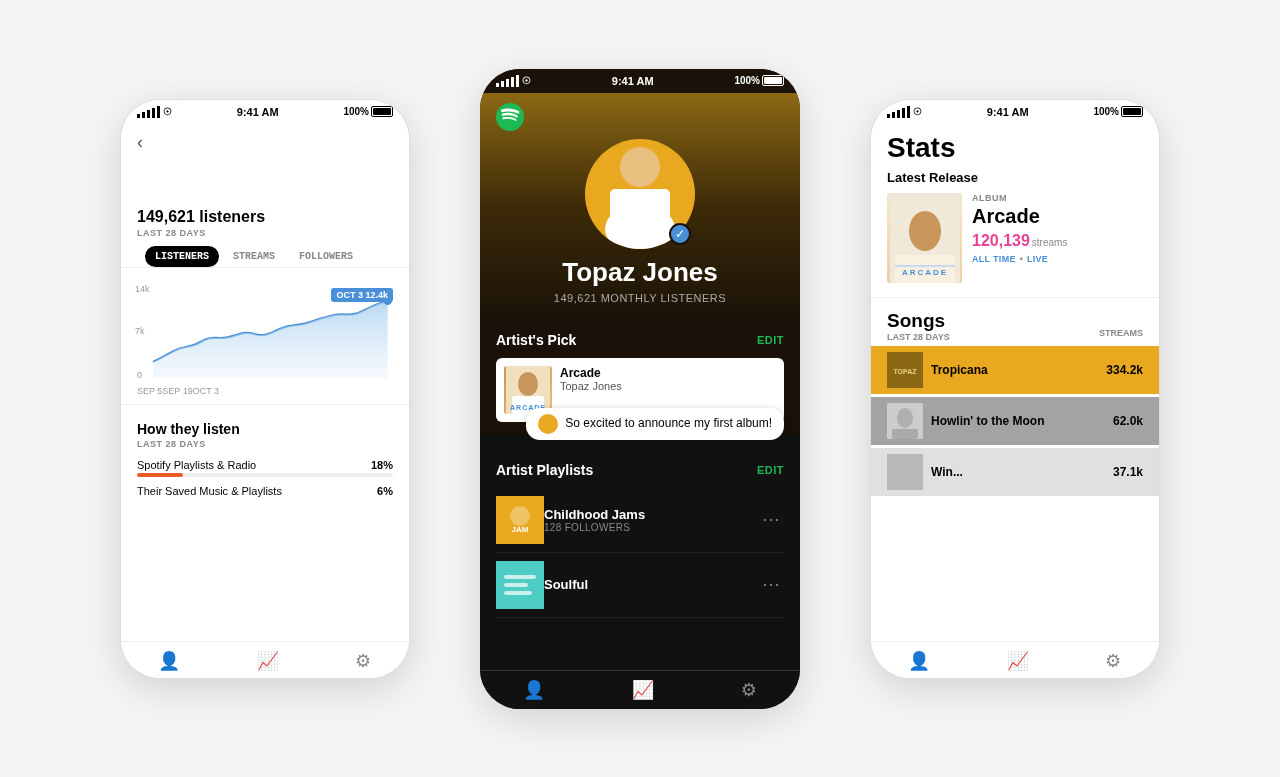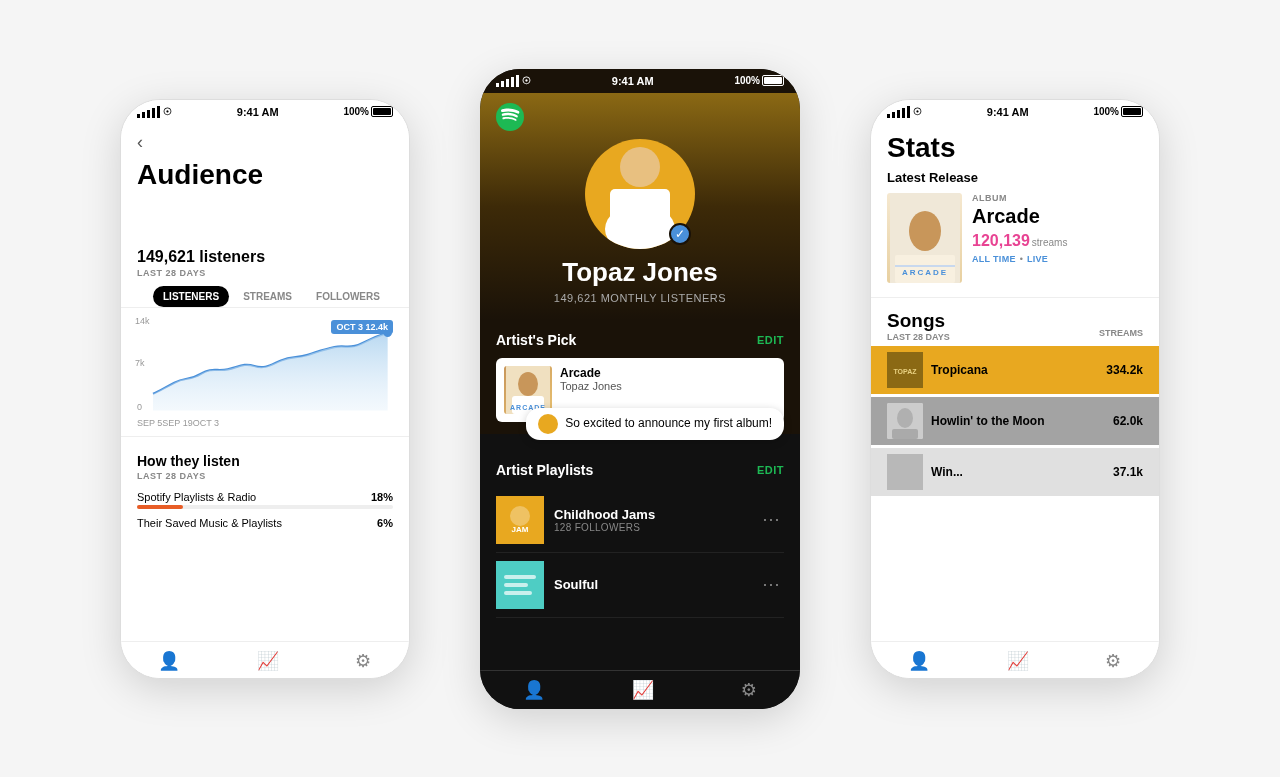--- a/index.html
+++ b/index.html
@@ -108,24 +108,25 @@
       padding: 2px 16px 8px;
       font-size: 9px;
       font-weight: 600;
       color: #888;
       letter-spacing: 0.5px;
       text-transform: uppercase;
     }
 
     .tabs-row {
       display: flex;
-      padding: 0 32px;
+      padding: 0 24px;
       gap: 0;
       border-bottom: 1px solid #eee;
-      margin-bottom: 8px;
+      margin-bottom: 16px;
+      font-family: Liberation Mono, monospace;
     }
     .tab-pill {
       padding: 5px 10px;
       font-size: 10px;
       font-weight: 700;
       border-radius: 20px;
       margin-right: 4px;
       cursor: pointer;
     }
     .tab-active { background: #000; color: #fff; }
@@ -384,21 +385,20 @@
 
     .playlist-art {
       width: 48px;
       height: 48px;
       border-radius: 3px;
       flex-shrink: 0;
     }
 
     .playlist-info {
       flex: 1;
-      padding-left: 10px;
     }
 
     .playlist-name { color: #fff; font-size: 13px; font-weight: 600; }
     .playlist-followers { color: #888; font-size: 10px; text-transform: uppercase; letter-spacing: 0.3px; }
 
     .playlist-dots { color: #888; font-size: 18px; padding: 0 4px; }
 
     .center-bottom-nav {
       display: flex;
       justify-content: space-around;
@@ -582,21 +582,20 @@
         </div>
       </div>
     </div>
 
     <div class="phone-screen-light">
 
       <div class="back-btn">
         <span>‹</span>
       </div>
 
-      <div class="audience-title">Audience</div>
 
       <div class="listeners-count">149,621 listeners</div>
       <div class="last-28">LAST 28 DAYS</div>
 
       <div class="tabs-row">
         <div class="tab-pill tab-active">LISTENERS</div>
         <div class="tab-pill tab-inactive">STREAMS</div>
         <div class="tab-pill tab-inactive">FOLLOWERS</div>
       </div>
 

